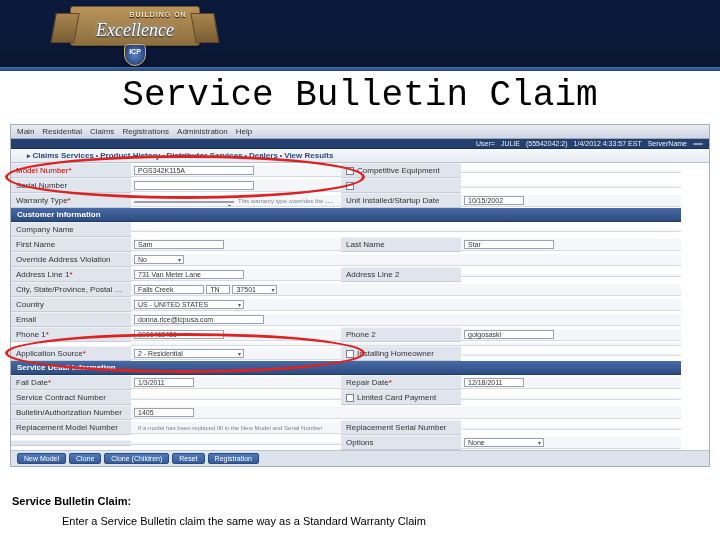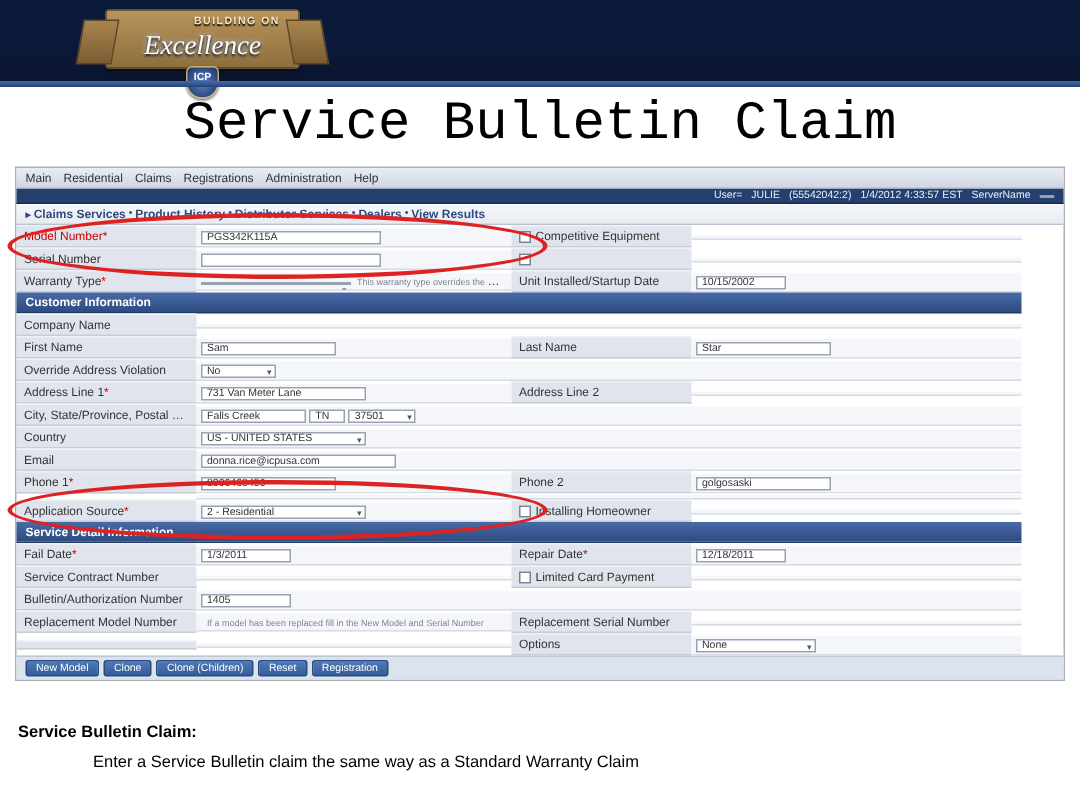--- a/index.html
+++ b/index.html
@@ -1,39 +1,39 @@
 <!DOCTYPE html>
 <html><head>
 <meta charset="utf-8">
 <style>
   * { box-sizing: border-box; margin: 0; padding: 0; }
   body { font-family: Arial, sans-serif; width: 720px; height: 540px; background: #fff; overflow: hidden; position: relative; }
 
   
-  .banner { height: 58px; background: linear-gradient(#0b1a3a 0%, #0b1a3a 55%, #0a1530 100%); position: relative; overflow: visible; border-bottom: 4px solid #2b4a7a; }
+  .banner { height: 71px; background: linear-gradient(#0b1a3a 0%, #0b1a3a 55%, #0a1530 100%); position: relative; overflow: visible; border-bottom: 4px solid #2b4a7a; }
   .banner::after { content:""; position:absolute; left:0; right:0; bottom:-4px; height:4px; background:linear-gradient(#446aa8,#26437a); }
   .badge-wrap { position: absolute; top: 6px; left: 50px; width: 170px; height: 70px; }
   .crest { position: relative; width: 170px; height: 60px; }
   .crest-back { position:absolute; top:0; left:20px; width:130px; height:40px; background: linear-gradient(#b9945a,#8d6e3e); border:1px solid #6b542f; border-radius: 3px; box-shadow: 0 1px 3px rgba(0,0,0,.5); }
   .crest-back::before, .crest-back::after { content:""; position:absolute; top:6px; width:22px; height:28px; background: linear-gradient(#a8854e,#7a5d33); border:1px solid #5d4727; transform: skewX(-10deg); }
   .crest-back::before { left:-18px; }
   .crest-back::after { right:-18px; transform:skewX(10deg); }
   .crest-txt1 { position:absolute; top:4px; left:26px; width:122px; text-align:center; color:#f3e8cc; font-size:7px; letter-spacing:1px; font-weight:bold; text-shadow:0 1px 1px #000; }
   .crest-script { position:absolute; top:14px; left:10px; width:150px; text-align:center; color:#fff; font-family: 'Brush Script MT', cursive; font-size:18px; font-style:italic; text-shadow: 0 1px 2px #000, 0 0 4px #aaccff; }
   .crest-shield { position:absolute; top:38px; left:74px; width:22px; height:22px; background: radial-gradient(#5b83c6,#1a3160); border-radius: 4px 4px 50% 50%; border:1px solid #c8b47a; box-shadow:0 1px 2px rgba(0,0,0,.6); }
   .crest-shield-txt { position:absolute; top:3px; left:0; width:100%; text-align:center; color:#fff; font-size:7px; font-weight:bold; }
 
   
   .slide-title { text-align:center; font-family: Liberation Mono, monospace; font-size:36px; margin-top:4px; margin-bottom:8px; }
 
   
   .app { border:1px solid #a8adb6; margin: 0 10px; font-size:8px; color:#333; }
   .menubar { display:flex; align-items:center; gap:8px; padding:2px 6px; background:linear-gradient(#e9edf4,#cfd7e4); border-bottom:1px solid #9fa7b6; }
   .menubar .menu { cursor:default; }
-  .submenu { padding:2px 6px; background:linear-gradient(#f6f8fb,#e7ebf2); border-bottom:1px solid #bcc3d0; color:#2d4b7e; font-weight:bold; display:flex; align-items:center; }
+  .submenu { padding:2px 16px; background:linear-gradient(#f6f8fb,#e7ebf2); border-bottom:1px solid #bcc3d0; color:#2d4b7e; font-weight:bold; display:flex; align-items:center; }
   .submenu .arrow { color:#2d4b7e; font-size:7px; }
   .userbar { display:flex; justify-content:flex-end; align-items:center; gap:6px; padding:1px 6px; background:#24406f; color:#eaf0fb; border-bottom:1px solid #1a2e50; font-size:7px; }
   .userbar .srv { background:#dcdfe7; color:#333; padding:0 4px; border:1px solid #98a0ad; border-radius:2px; }
 
   .section-head { padding:2px 6px; background: linear-gradient(#486aa6,#2c4b80); color:#fff; font-weight:bold; border-bottom:1px solid #213a63; }
   .grid { display:grid; grid-template-columns: 120px 210px 120px 220px; align-items:center; }
   .lbl { padding:2px 5px; background:#dfe4ed; border-top:1px solid #eef1f6; border-bottom:1px solid #c6cdd9; white-space:nowrap; overflow:hidden; text-overflow:ellipsis; }
   .val { padding:1px 3px; background:#f4f6fa; border-top:1px solid #fff; border-bottom:1px solid #d6dbe4; white-space:nowrap; overflow:hidden; text-overflow:ellipsis; }
   .lbl.req::after { content:"*"; color:#c00; }
   .inp { display:inline-block; background:#fff; border:1px solid #99a2b1; padding:0 3px; font-size:7px; color:#333; }

